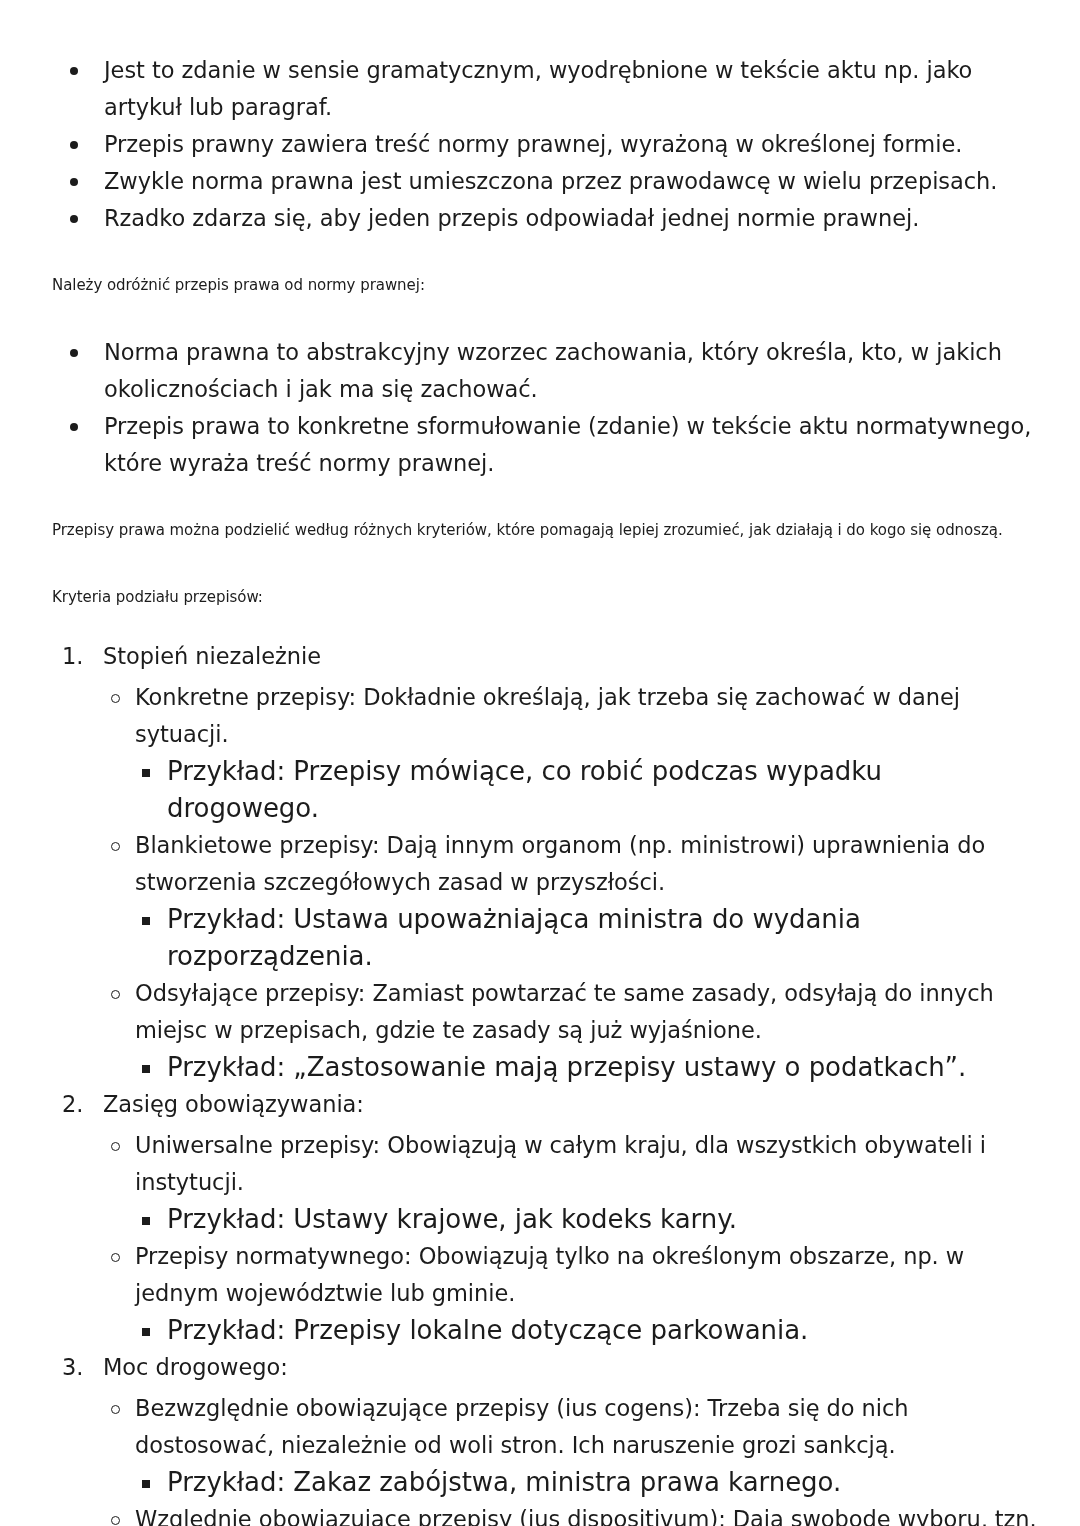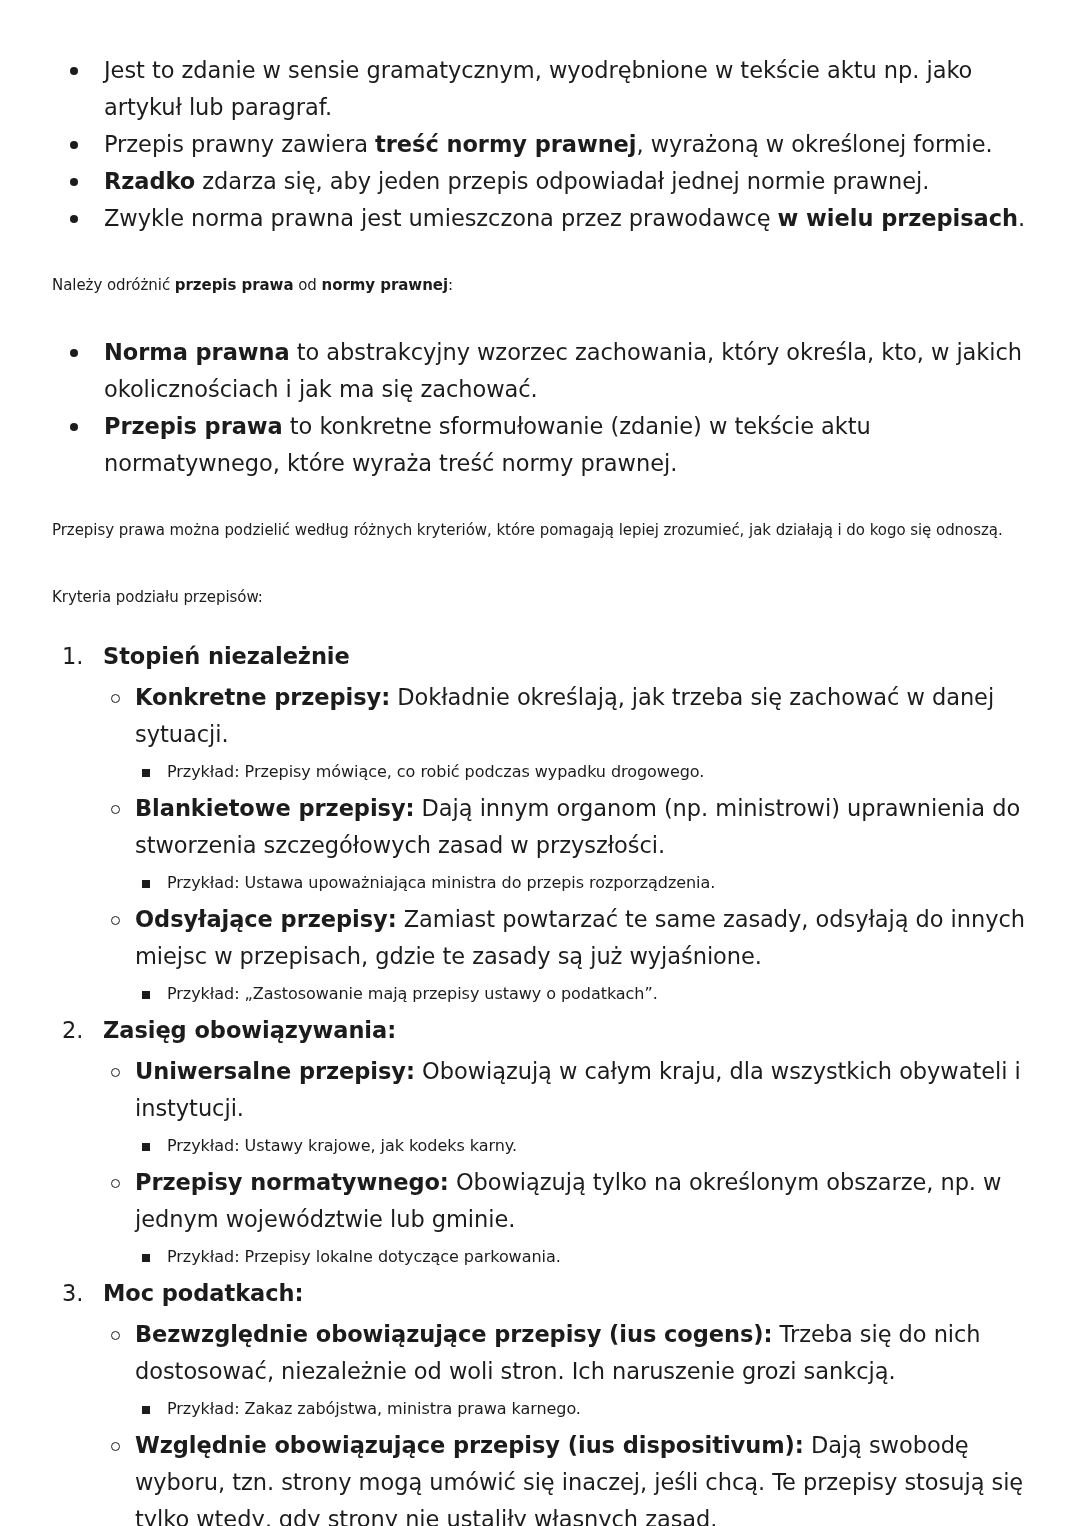--- a/index.html
+++ b/index.html
@@ -119,21 +119,21 @@
     width: 7px;
     height: 7px;
     border-radius: 50%;
     border: 1.6px solid #1c1c1c;
     background: transparent;
   }
 
   
   ul.square-list > li {
     position: relative;
-    font-size: 16px;
+    font-size: 26px;
     line-height: 37px;
     padding-left: 33px;
     margin-left: 31px;
     letter-spacing: -0.05px;
   }
   ul.square-list > li > .marker {
     position: absolute;
     left: 8px;
     top: 0;
     line-height: 37px;
@@ -142,33 +142,33 @@
     content: "";
     display: block;
     position: absolute;
     top: 16px;
     left: 0;
     width: 8px;
     height: 8px;
     background: #1c1c1c;
   }
 
-  b, strong, .b { font-weight: 700; }
+  b, strong, .b { font-weight: 400; }
   .txt { display: inline; }
 </style>
 </head>
 <body>
 
 <div class="page">
 
   <ul class="disc-list" id="intro-bullets">
       <li><span class="marker"></span><span class="txt">Jest to zdanie w sensie gramatycznym, wyodrębnione w tekście aktu np. jako artykuł lub paragraf.</span></li>
       <li><span class="marker"></span><span class="txt">Przepis prawny zawiera </span><span class="txt b">treść normy prawnej</span><span class="txt">, wyrażoną w określonej formie.</span></li>
+      <li><span class="marker"></span><span class="txt">Zwykle norma prawna jest umieszczona przez prawodawcę </span><span class="txt b">w wielu przepisach</span><span class="txt">.</span></li>
       <li><span class="marker"></span><span class="txt b">Rzadko</span><span class="txt"> zdarza się, aby jeden przepis odpowiadał jednej normie prawnej.</span></li>
-      <li><span class="marker"></span><span class="txt">Zwykle norma prawna jest umieszczona przez prawodawcę </span><span class="txt b">w wielu przepisach</span><span class="txt">.</span></li>
     </ul>
 
   <div class="spacer-lg"></div>
 
   <p class="para" id="paragraph-distinguish"><span class="txt">Należy odróżnić </span><span class="txt b">przepis prawa</span><span class="txt"> od </span><span class="txt b">normy prawnej</span><span class="txt">:</span></p>
 
   <div class="spacer-lg"></div>
 
   <ul class="disc-list" id="definition-bullets">
       <li><span class="marker"></span><span class="txt b">Norma prawna</span><span class="txt"> to abstrakcyjny wzorzec zachowania, który określa, kto, w jakich okolicznościach i jak ma się zachować.</span></li>
@@ -186,38 +186,38 @@
   <div class="spacer-md"></div>
 
   <ol class="num-list" id="criteria-list">
       <li><span class="marker">1.</span><span><span class="txt b">Stopień niezależnie</span></span><ul class="circle-list">
           <li><span class="marker"></span><span class="txt b">Konkretne przepisy:</span><span class="txt"> Dokładnie określają, jak trzeba się zachować w danej sytuacji.</span></li>
           <ul class="square-list">
             <li><span class="marker"></span><span class="txt">Przykład: Przepisy mówiące, co robić podczas wypadku drogowego.</span></li>
           </ul>
           <li><span class="marker"></span><span class="txt b">Blankietowe przepisy:</span><span class="txt"> Dają innym organom (np. ministrowi) uprawnienia do stworzenia szczegółowych zasad w przyszłości.</span></li>
           <ul class="square-list">
-            <li><span class="marker"></span><span class="txt">Przykład: Ustawa upoważniająca ministra do przepis rozporządzenia.</span></li>
+            <li><span class="marker"></span><span class="txt">Przykład: Ustawa upoważniająca ministra do wydania rozporządzenia.</span></li>
           </ul>
           <li><span class="marker"></span><span class="txt b">Odsyłające przepisy:</span><span class="txt"> Zamiast powtarzać te same zasady, odsyłają do innych miejsc w przepisach, gdzie te zasady są już wyjaśnione.</span></li>
           <ul class="square-list">
             <li><span class="marker"></span><span class="txt">Przykład: „Zastosowanie mają przepisy ustawy o podatkach”.</span></li>
           </ul>
         </ul></li>
       <li><span class="marker">2.</span><span><span class="txt b">Zasięg obowiązywania:</span></span><ul class="circle-list">
           <li><span class="marker"></span><span class="txt b">Uniwersalne przepisy:</span><span class="txt"> Obowiązują w całym kraju, dla wszystkich obywateli i instytucji.</span></li>
           <ul class="square-list">
             <li><span class="marker"></span><span class="txt">Przykład: Ustawy krajowe, jak kodeks karny.</span></li>
           </ul>
           <li><span class="marker"></span><span class="txt b">Przepisy normatywnego:</span><span class="txt"> Obowiązują tylko na określonym obszarze, np. w jednym województwie lub gminie.</span></li>
           <ul class="square-list">
             <li><span class="marker"></span><span class="txt">Przykład: Przepisy lokalne dotyczące parkowania.</span></li>
           </ul>
         </ul></li>
-      <li><span class="marker">3.</span><span><span class="txt b">Moc podatkach:</span></span><ul class="circle-list">
+      <li><span class="marker">3.</span><span><span class="txt b">Moc drogowego:</span></span><ul class="circle-list">
           <li><span class="marker"></span><span class="txt b">Bezwzględnie obowiązujące przepisy (ius cogens):</span><span class="txt"> Trzeba się do nich dostosować, niezależnie od woli stron. Ich naruszenie grozi sankcją.</span></li>
           <ul class="square-list">
             <li><span class="marker"></span><span class="txt">Przykład: Zakaz zabójstwa, ministra prawa karnego.</span></li>
           </ul>
           <li><span class="marker"></span><span class="txt b">Względnie obowiązujące przepisy (ius dispositivum):</span><span class="txt"> Dają swobodę wyboru, tzn. strony mogą umówić się inaczej, jeśli chcą. Te przepisy stosują się tylko wtedy, gdy strony nie ustaliły własnych zasad.</span></li>
         </ul></li>
     </ol>
 
 </div>
 

